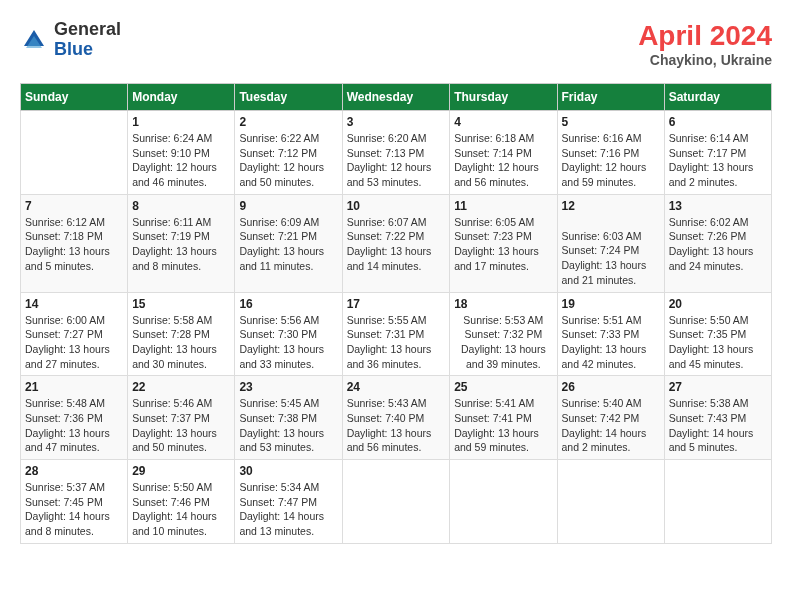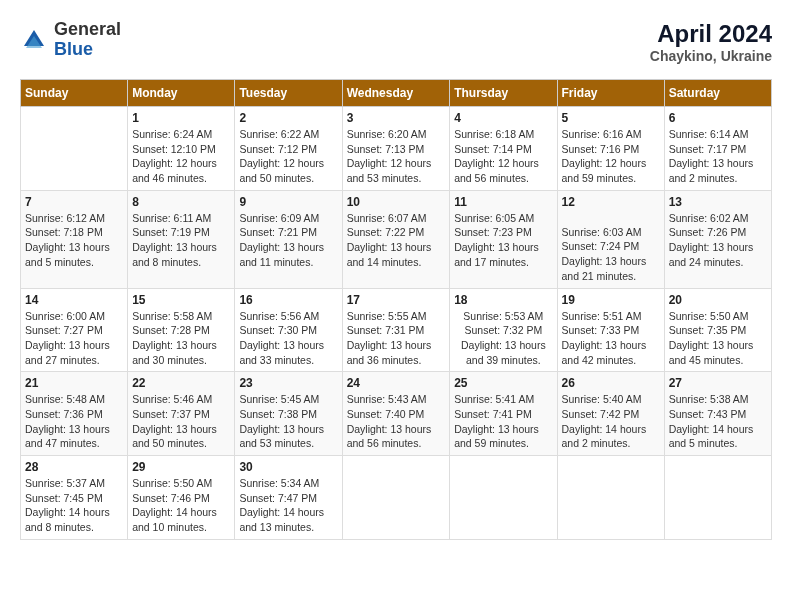--- a/index.html
+++ b/index.html
@@ -27,36 +27,36 @@
       line-height: 1.1;
     }
     .logo-general { color: #333; }
     .logo-blue { color: #1a5ca8; }
     .logo-icon {
       width: 28px;
       height: 28px;
     }
     .title-block { text-align: right; }
     .month-title {
-      font-size: 24px;
-      font-weight: bold;
-      color: #0f172a;
+      font-size: 28px;
+      font-weight: bold;
+      color: #ef4444;
     }
     .subtitle {
       font-size: 14px;
       color: #555;
       font-weight: bold;
     }
     table {
       width: 100%;
       border-collapse: collapse;
       font-size: 11px;
     }
     thead tr th {
-      background-color: #a16207;
+      background-color: #15803d;
       color: #fff;
       padding: 6px 4px;
       text-align: left;
       font-size: 12px;
       font-weight: bold;
       border: 1px solid #ccc;
     }
     tbody tr td {
       border: 1px solid #ddd;
       padding: 4px;
@@ -112,21 +112,21 @@
         <th>Friday</th>
         <th>Saturday</th>
       </tr>
   </thead>
   <tbody id="calendar-body">
   <tr>
         <td class="empty-cell"></td>
         <td>
           <div class="day-num">1</div>
           <div class="day-info" style="white-space: pre-line;">Sunrise: 6:24 AM
-Sunset: 12:10 PM
+Sunset: 9:10 PM
 Daylight: 12 hours
 and 46 minutes.</div>
         </td>
         <td>
           <div class="day-num">2</div>
           <div class="day-info" style="white-space: pre-line;">Sunrise: 6:22 AM
 Sunset: 7:12 PM
 Daylight: 12 hours
 and 50 minutes.</div>
         </td>

